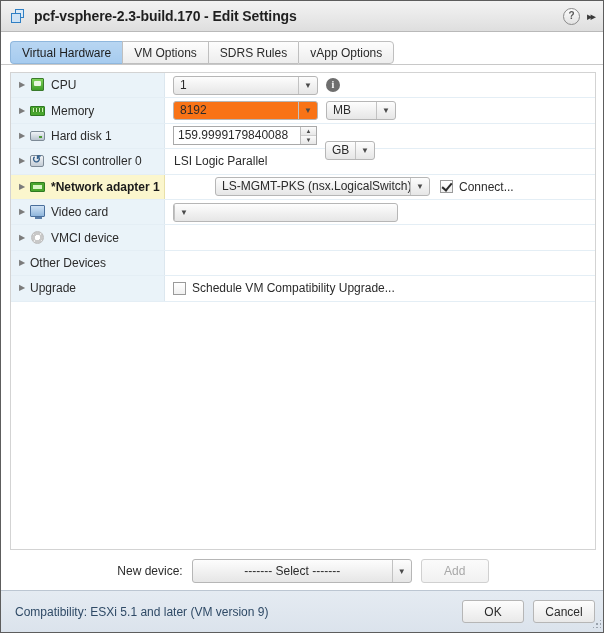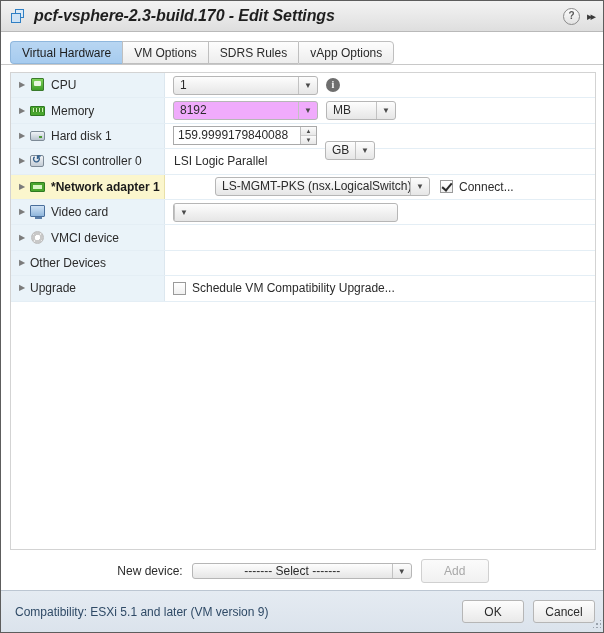--- a/index.html
+++ b/index.html
@@ -43,26 +43,25 @@
   }
   .title-icon .sq {
     position: absolute;
     box-sizing: border-box;
     border: 1.4px solid #2f7fc4;
     background: #dbeaf7;
   }
   .title-icon .sq.back { left: 5px; top: 1px; width: 9px; height: 9px; }
   .title-icon .sq.front { left: 1px; top: 5px; width: 10px; height: 10px; background:#cfe3f5; }
   .title-text {
-    font-size: 16px;
+    font-size: 14px;
     font-weight: bold;
     color: #1f1f1f;
     letter-spacing: -0.1px;
     white-space: nowrap;
-    font-style: italic;
   }
   .title-actions {
     margin-left: auto;
     display: flex;
     align-items: center;
     gap: 7px;
   }
   .help-icon {
     width: 15px; height: 15px;
     border-radius: 50%;
@@ -478,21 +477,21 @@
 
     <div class="row">
       <div class="label-cell">
         <span class="twisty">▶</span>
         <span class="dev-icon">
             <span class="ic-mem"></span>
           </span>
         <span class="label-txt">Memory</span>
       </div>
       <div class="value-cell">
-        <span class="combo" style="width:145px;background:#f0abfc;">
+        <span class="combo" style="width:145px;background:#f97316;">
           <span class="combo-text">8192</span>
           <span class="combo-arrow">▼</span>
         </span>
         <span class="combo" style="width:70px;margin-left:8px;">
           <span class="combo-text">MB</span>
           <span class="combo-arrow">▼</span>
         </span>
       </div>
     </div>
 
@@ -596,21 +595,21 @@
           <span class="checkbox"></span>
           <span class="chk-label">Schedule VM Compatibility Upgrade...</span>
         </span>
       </div>
     </div>
 
   </div>
 
   <div class="newdevice-bar">
     <span class="nd-label">New device:</span>
-    <span class="combo centered" style="width:220px;height:16px;">
+    <span class="combo centered" style="width:220px;height:24px;">
       <span class="combo-text" style="line-height:22px;">------- Select -------</span>
       <span class="combo-arrow">▼</span>
     </span>
     <span class="btn disabled" style="width:65px;height:24px;">Add</span>
   </div>
 
   <div class="footer">
     <span class="compat-text">Compatibility: ESXi 5.1 and later (VM version 9)</span>
     <span class="footer-btns">
       <span class="btn">OK</span>

